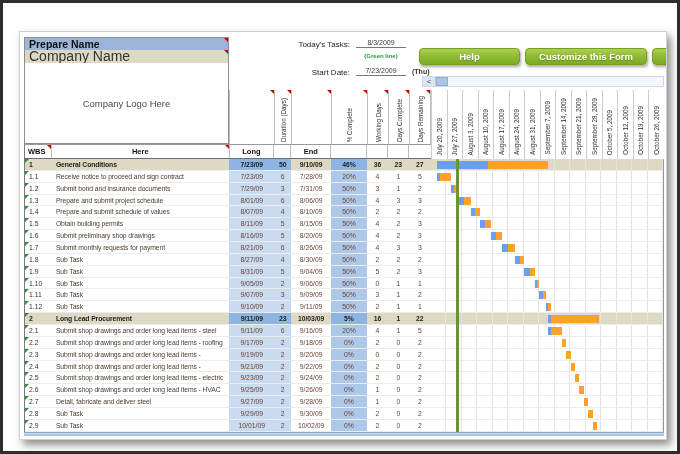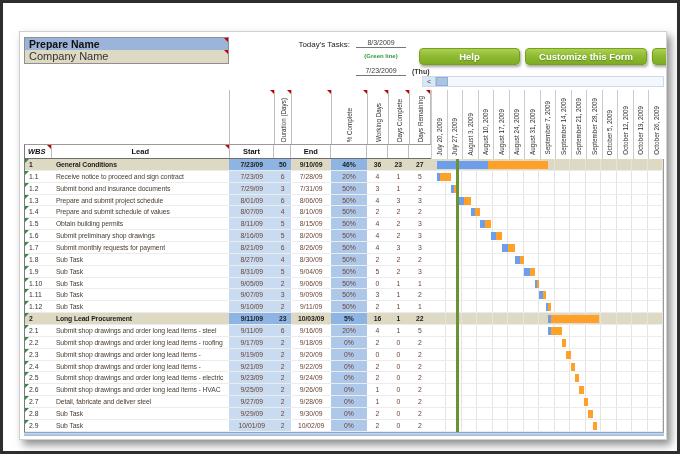--- a/index.html
+++ b/index.html
@@ -7,21 +7,21 @@
     border:3px solid #2e2e2e;background:#fff;overflow:hidden;
     font-family:"Liberation Sans",sans-serif;}
   .sheet{position:absolute;left:16px;top:28px;width:646px;height:407px;background:#fff;
     box-shadow:4px 5px 8px rgba(50,50,50,.55);border:1px solid #d0d0d0;overflow:hidden;}
 
   
   .blk{position:absolute;box-sizing:border-box;border:1px solid #8f8f8f;overflow:hidden;}
   .project{left:4px;top:5px;width:205px;height:14px;background:#9ab5d9;
     font-size:10.5px;font-weight:bold;color:#111;line-height:13px;padding-left:4px;}
   .company{left:4px;top:18px;width:205px;height:14px;background:#ded9c3;border-top:none;
-    font-size:11px;color:#333;line-height:13px;padding-left:4px;}
+    font-size:14px;color:#333;line-height:13px;padding-left:4px;}
   .logo{left:4px;top:31px;width:205px;height:81px;background:#fff;border-top:none;
     display:flex;align-items:center;justify-content:center;font-size:9.5px;color:#4a4a4a;}
 
   
   .dlabel{position:absolute;font-size:8px;color:#222;text-align:right;width:150px;}
   .dval{position:absolute;font-size:7px;color:#3a3a3a;text-align:center;width:50px;
     border-bottom:1px solid #777;padding-bottom:1px;}
   .gnote{position:absolute;font-size:6px;font-weight:bold;color:#2f9b38;text-align:center;width:50px;}
   .dday{position:absolute;font-size:7px;font-weight:bold;color:#333;}
 
@@ -90,24 +90,28 @@
   <div class="sheet">
 
     <div class="blk project">
       <span>Prepare Name</span>
       <span class="rtri"></span>
     </div>
     <div class="blk company">
       <span>Company Name</span>
       <span class="rtri"></span>
     </div>
+    <div class="blk logo">
+      <span>Company Logo Here</span>
+    </div>
 
     <div class="dlabel" style="left:180px;top:8px;">Today's Tasks:</div>
     <div class="dval" style="left:336px;top:7px;">8/3/2009</div>
     <div class="gnote" style="left:336px;top:21px;">(Green line)</div>
+    <div class="dlabel" style="left:180px;top:36px;">Start Date:</div>
     <div class="dval" style="left:336px;top:35px;">7/23/2009</div>
     <div class="dday" style="left:392px;top:36px;">(Thu)</div>
 
     <div class="gbtn" style="left:505px;top:16px;width:122px;">Customize this Form</div>
     <div class="gbtn" style="left:399px;top:16px;width:101px;">Help</div>
     <div class="gbtn" style="left:632px;top:16px;width:24px;"></div>
 
     <div class="sbar">
       <div class="sbtn">&lt;</div>
       <div class="sthumb"></div>
@@ -184,23 +188,23 @@
         </div>
         <div class="wcell" style="left: 612.5px; width: 15.5px;">
           <span class="vtext">October 19, 2009</span>
         </div>
         <div class="wcell" style="left: 628px; width: 15.5px;">
           <span class="vtext">October 26, 2009</span>
         </div>
       </div>
 
     <div class="hrow">
-      <div class="hc" style="width:27px;font-style:italic;"><span style="padding-left:3px;">WBS</span><span class="rtri"></span></div>
-      <div class="hc center" style="width:178px;"><span>Lead</span><span class="rtri"></span></div>
-      <div class="hc center" style="width:45px;">Start</div>
+      <div class="hc" style="width:27px;"><span style="padding-left:3px;">WBS</span><span class="rtri"></span></div>
+      <div class="hc center" style="width:178px;"><span>Here</span><span class="rtri"></span></div>
+      <div class="hc center" style="width:45px;">Long</div>
       <div class="hc" style="width:17px;"></div>
       <div class="hc center" style="width:40px;">End</div>
       <div class="hc" style="width:36px;"></div>
       <div class="hc" style="width:21px;"></div>
       <div class="hc" style="width:21px;"></div>
       <div class="hc" style="width:22px;border-right:none;"></div>
     </div>
 
     <div class="tbody" id="table-body">
         <div class="trow section" style="height: 11.8696px;">

